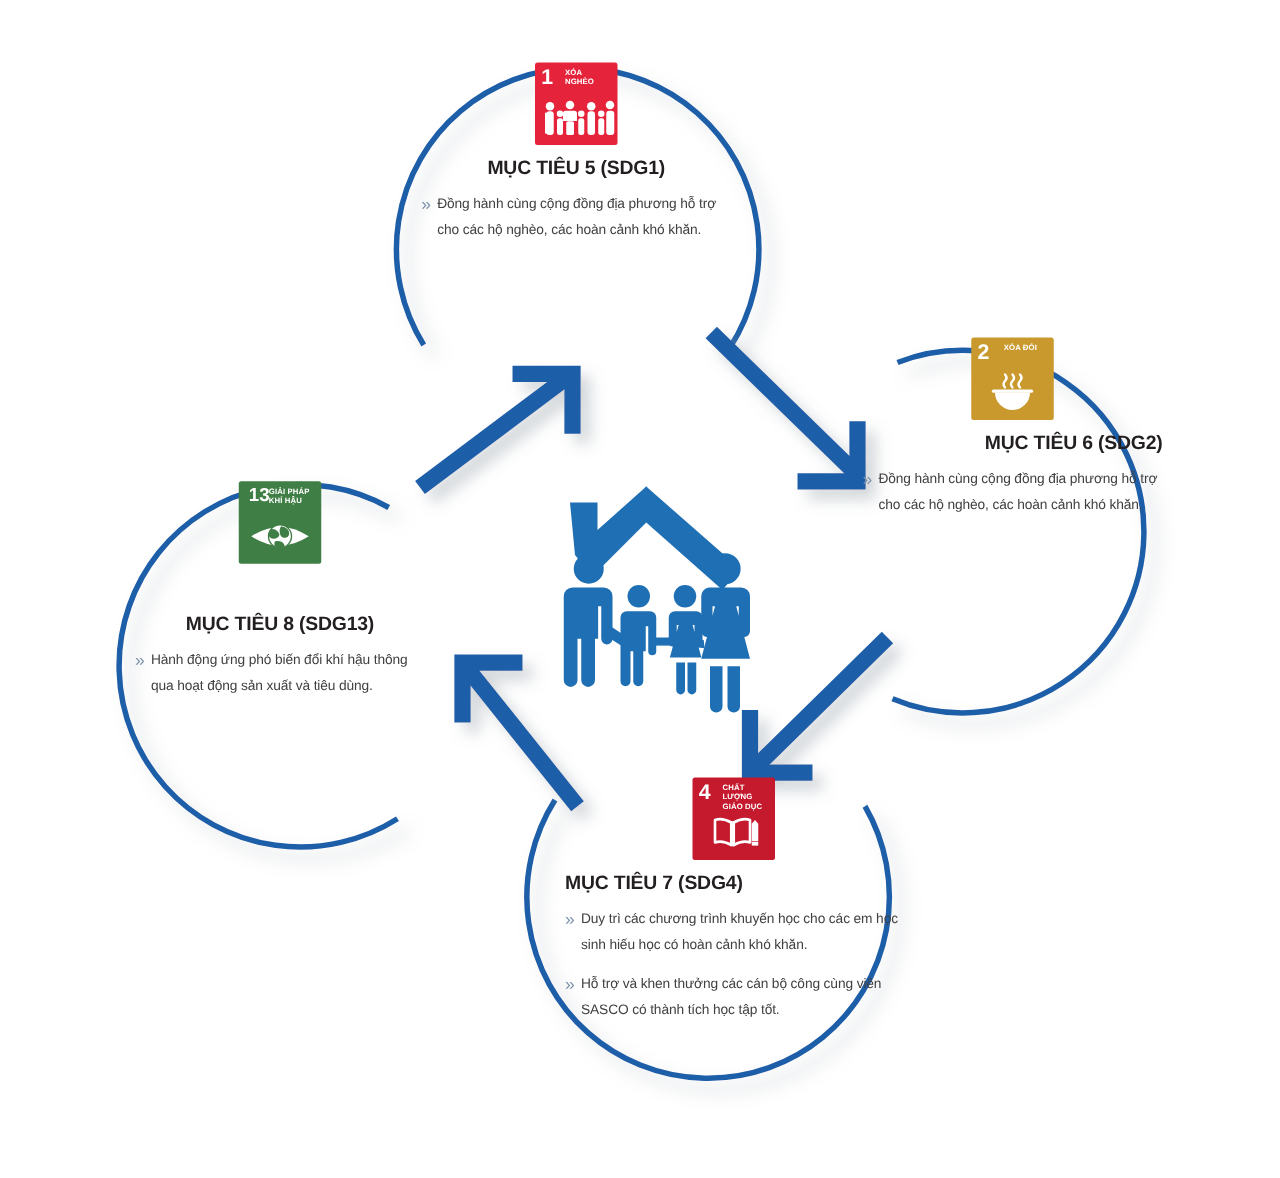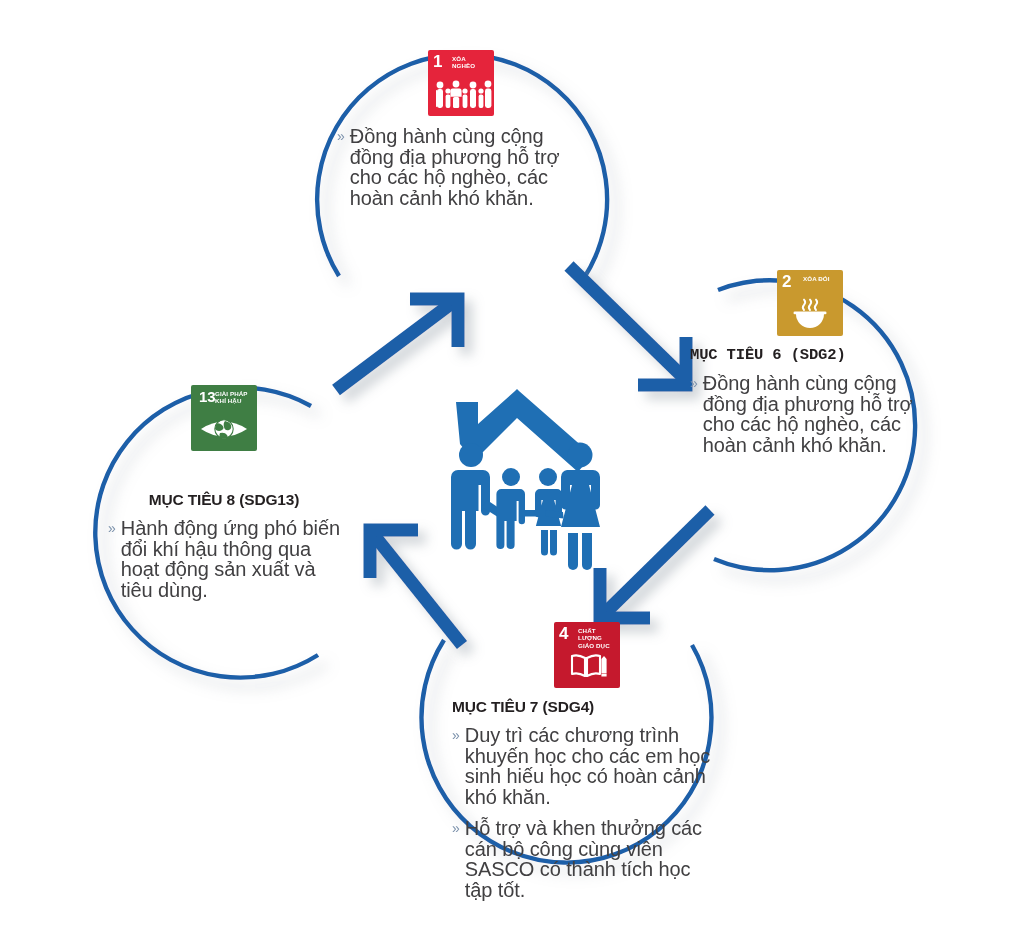--- a/index.html
+++ b/index.html
@@ -56,34 +56,34 @@
   }
   .bullet-row:last-child { margin-bottom: 0; }
   .bullet-mark {
     color: #7b91ab;
     font-size: 14px;
     line-height: 20.5px;
     margin-right: 5px;
     flex: 0 0 auto;
   }
   .bullet-text {
-    font-size: 20px;
+    font-size: 11px;
     line-height: 20.5px;
     color: #414042;
     letter-spacing: -0.1px;
   }
 
   
   #node-sdg1   { left: 337px; top: 50px;  width: 248px; }
   #node-sdg2   { left: 690px; top: 270px; width: 240px; }
   #node-sdg13  { left: 108px; top: 385px; width: 232px; }
   #node-sdg4   { left: 452px; top: 622px; width: 270px; }
 
   #node-sdg1 .bullet-text  { text-align: left; }
-  #node-sdg2 .node-title   { text-align: left; font-family: Liberation Mono, monospace; }
+  #node-sdg2 .node-title   { text-align: right; }
   #node-sdg13 .node-title  { text-align: center; margin-top: 40px; }
   #node-sdg4 .node-title   { text-align: left; }
 
   
   .badge-num {
     position: absolute;
     left: 5px;
     top: 3px;
     color: #ffffff;
     font-weight: bold;
@@ -214,20 +214,21 @@
             <rect x="34.6" y="17.5" width="4.8" height="13.5" rx="1.9"></rect>
           <circle cx="45" cy="8" r="3.4"></circle>
             <rect x="42" y="12" width="6" height="19" rx="2.4"></rect>
           <circle cx="53" cy="14" r="2.6"></circle>
             <rect x="50.6" y="17.5" width="4.8" height="13.5" rx="1.9"></rect>
           <circle cx="60" cy="7" r="3.4"></circle>
             <rect x="57" y="11.5" width="6.4" height="19.5" rx="2.4"></rect>
         </g>
       </svg>
     </div>
+    <div class="node-title">MỤC TIÊU 5 (SDG1)</div>
     <div class="bullet-row">
       <span class="bullet-mark">»</span>
       <span class="bullet-text">Đồng hành cùng cộng đồng địa phương hỗ trợ cho các hộ nghèo, các hoàn cảnh khó khăn.</span>
     </div>
   </div>
 
   <div class="node" id="node-sdg2">
     <div class="node-icon" style="background:#c9992e;">
       <span class="badge-num">2</span>
       <span class="badge-lines l2">XÓA ĐÓI</span>

